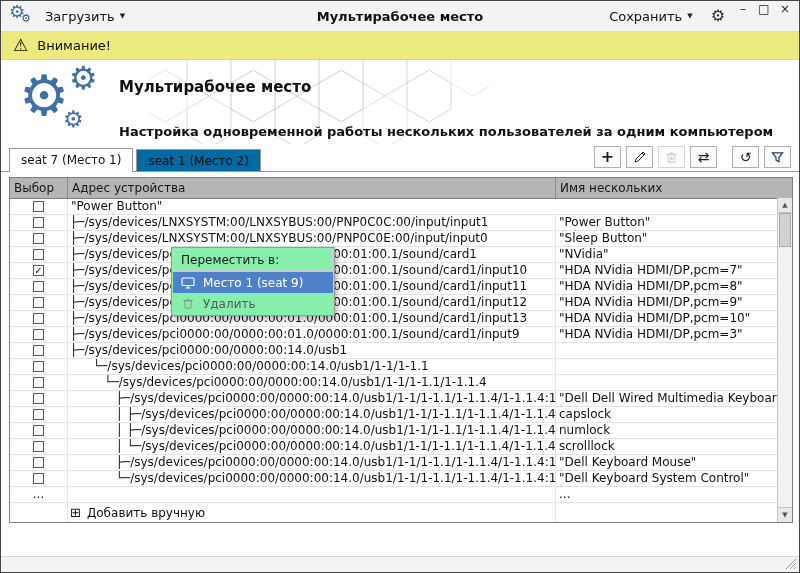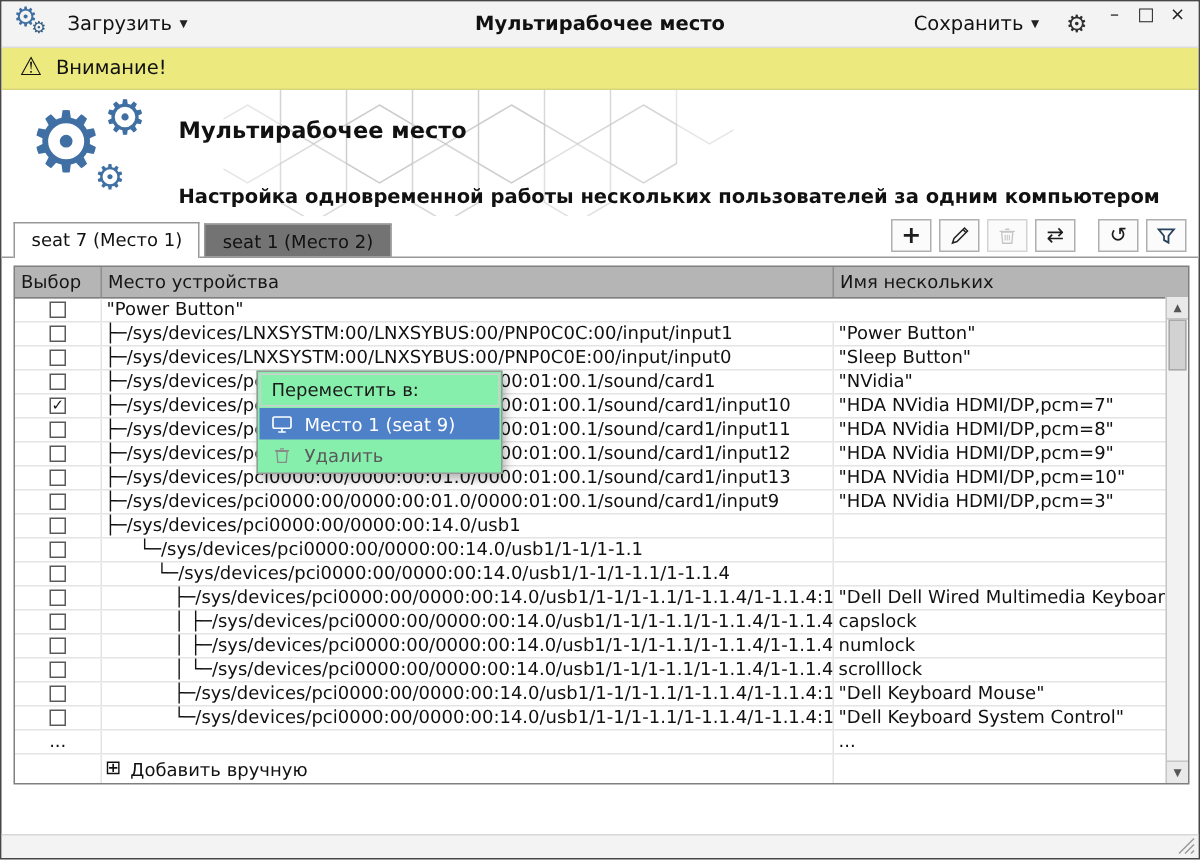--- a/index.html
+++ b/index.html
@@ -33,21 +33,21 @@
   .glg1{position:absolute;left:4px;top:4px;font-size:56px;line-height:1;}
   .glg2{position:absolute;left:54px;top:-2px;font-size:32px;line-height:1;}
   .glg3{position:absolute;left:48px;top:44px;font-size:23px;line-height:1;}
   .header-text{position:absolute;left:118px;top:18px;}
   .header-text h1{font-size:15px;font-weight:bold;margin:0;}
   .header-text .subtitle{font-size:13px;font-weight:bold;margin-top:28px;}
   
   .tabrow{height:27px;display:flex;align-items:flex-end;padding:0 8px;
     border-bottom:1px solid #989898;position:relative;background:#fff;}
   .tab{font-size:12px;padding:4px 11px 3px;border:1px solid #989898;border-bottom:none;
-    background:#737373;margin-right:3px;position:relative;cursor:default;}
+    background:#0369a1;margin-right:3px;position:relative;cursor:default;}
   .tab.active{background:#fff;margin-bottom:-1px;padding-bottom:5px;z-index:2;}
   .toolbar{margin-left:auto;display:flex;gap:5px;align-items:center;margin-bottom:3px;}
   .tbtn{width:27px;height:22px;border:1px solid #b0b0b0;background:#fbfbfb;display:flex;
     align-items:center;justify-content:center;box-sizing:border-box;color:#1d1d1d;cursor:default;}
   .tbtn.disabled{color:#c6c6c6;border-color:#d4d4d4;}
   .tbtn .glyph{font-size:14px;line-height:1;}
   .tbtn .glyph.bold{font-weight:bold;font-size:16px;}
   .tbtn.gap{margin-left:10px;}
   .tbtn svg{display:block;}
   
@@ -184,21 +184,21 @@
       <svg width="13" height="13" viewBox="0 0 14 14">
         <path d="M1.5 2h11L8.6 6.8v4.8L5.4 9.8V6.8L1.5 2z" fill="none" stroke="#28425e" stroke-width="1.3"></path>
       </svg>
     </div>
   </div>
 </div>
 
 <div class="table">
   <div class="thead">
     <div class="th w-sel">Выбор</div>
-    <div class="th w-addr">Место устройства</div>
+    <div class="th w-addr">Адрес устройства</div>
     <div class="th w-name">Имя нескольких</div>
   </div>
   <div class="tbody">
     <div>
   <div class="row">
     <div class="cell c-sel">
       <span class="cb"></span>
     </div>
     <div class="cell c-name">"Power Button"</div>
   </div>

